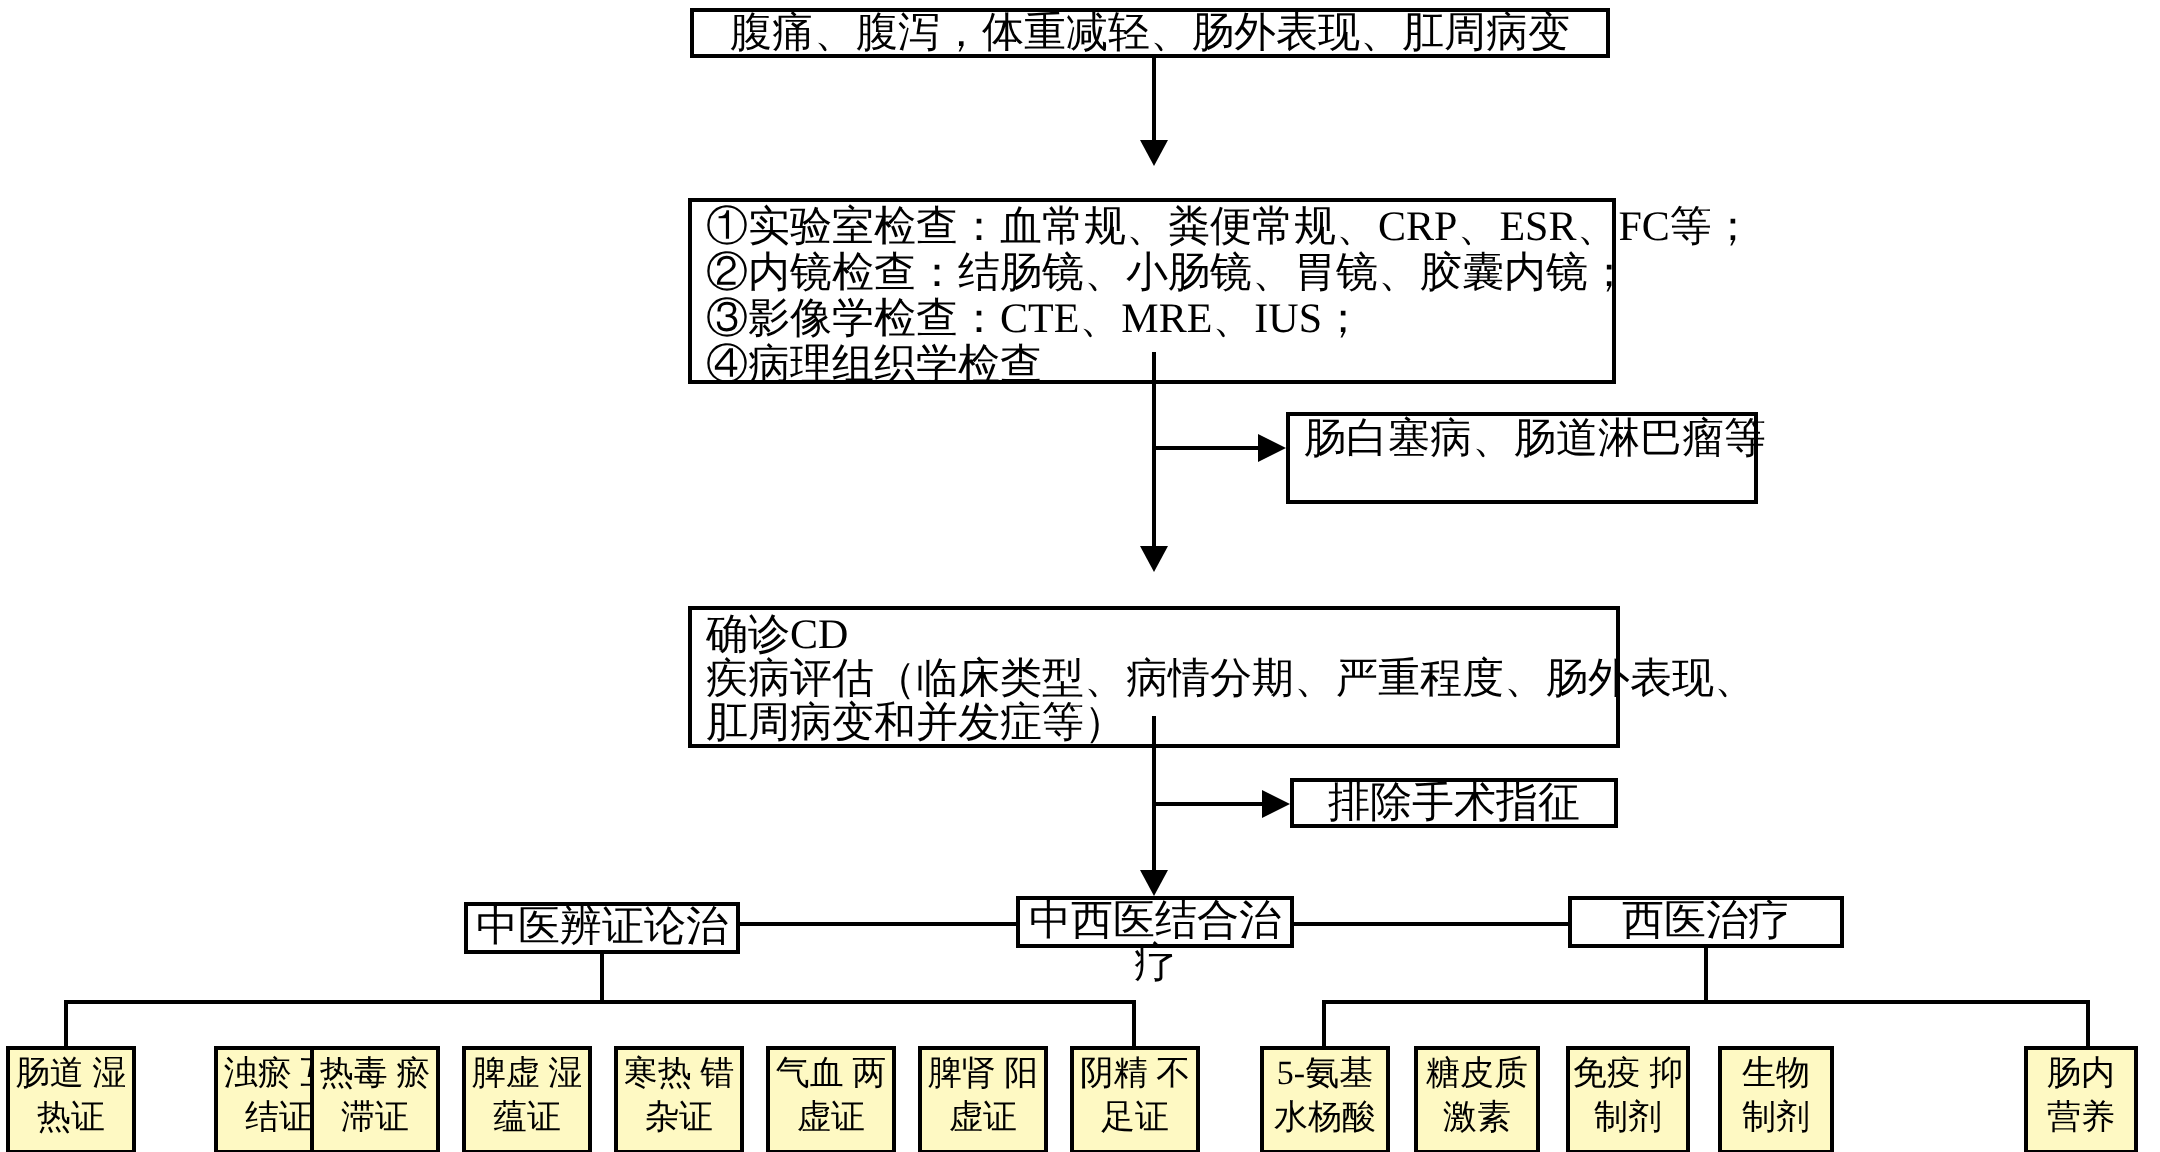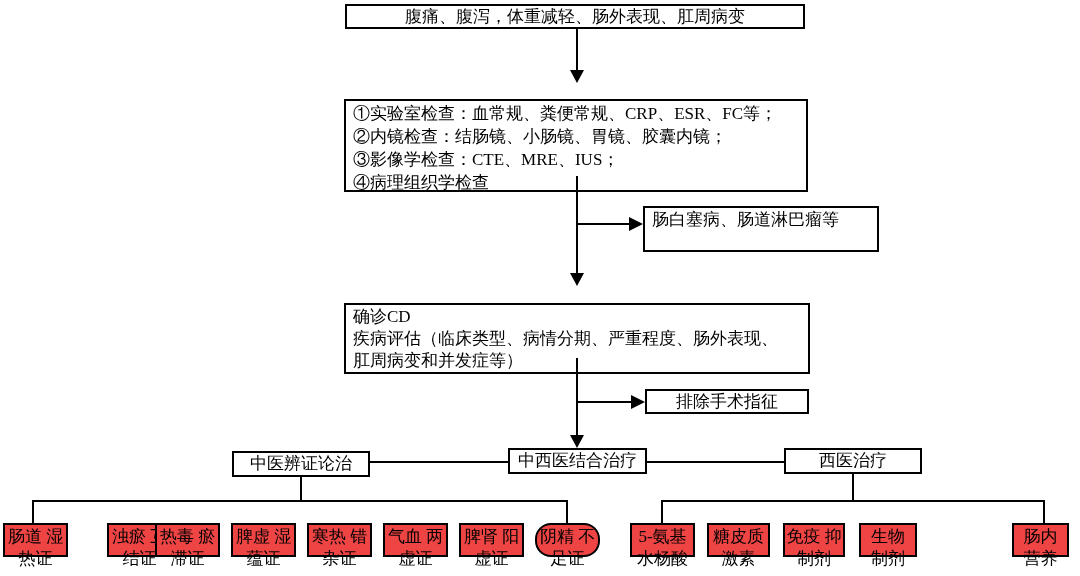--- a/index.html
+++ b/index.html
@@ -14,33 +14,33 @@
     background: #ffffff;
     font-family: "Liberation Serif", "DejaVu Serif", serif;
     color: #000000;
     overflow: hidden;
   }
   .box {
     position: absolute;
     box-sizing: border-box;
     border: 2px solid #000000;
     background: #ffffff;
-    font-size: 17px;
+    font-size: 21px;
     line-height: 21px;
   }
   .box.center { text-align: center; }
   .box.multi { line-height: 23px; padding: 1px 2px 0 7px; margin-top: 16px; }
   .box .ln { display: block; white-space: nowrap; }
   .leaf {
     position: absolute;
     box-sizing: border-box;
     border: 2px solid #000000;
-    background: #ef4444;
+    background: #fef9c3;
     top: 523px;
-    height: 34px;
+    height: 54px;
     font-size: 17px;
     line-height: 22px;
     text-align: center;
     padding-top: 1px;
   }
   .vline, .hline {
     position: absolute;
     background: #000000;
   }
   .vline { width: 2px; }
@@ -136,21 +136,21 @@
     <span class="ln">错杂证</span>
   </div>
   <div class="leaf" style="left:383px; width:65px;">
     <span class="ln">气血</span>
     <span class="ln">两虚证</span>
   </div>
   <div class="leaf" style="left:459px; width:65px;">
     <span class="ln">脾肾</span>
     <span class="ln">阳虚证</span>
   </div>
-  <div class="leaf" style="left:535px; width:65px;border-radius:16px;">
+  <div class="leaf" style="left:535px; width:65px;">
     <span class="ln">阴精</span>
     <span class="ln">不足证</span>
   </div>
 
   <div class="leaf" style="left:630px; width:65px;">
     <span class="ln">5-氨基</span>
     <span class="ln">水杨酸</span>
   </div>
   <div class="leaf" style="left:707px; width:63px;">
     <span class="ln">糖皮质</span>

